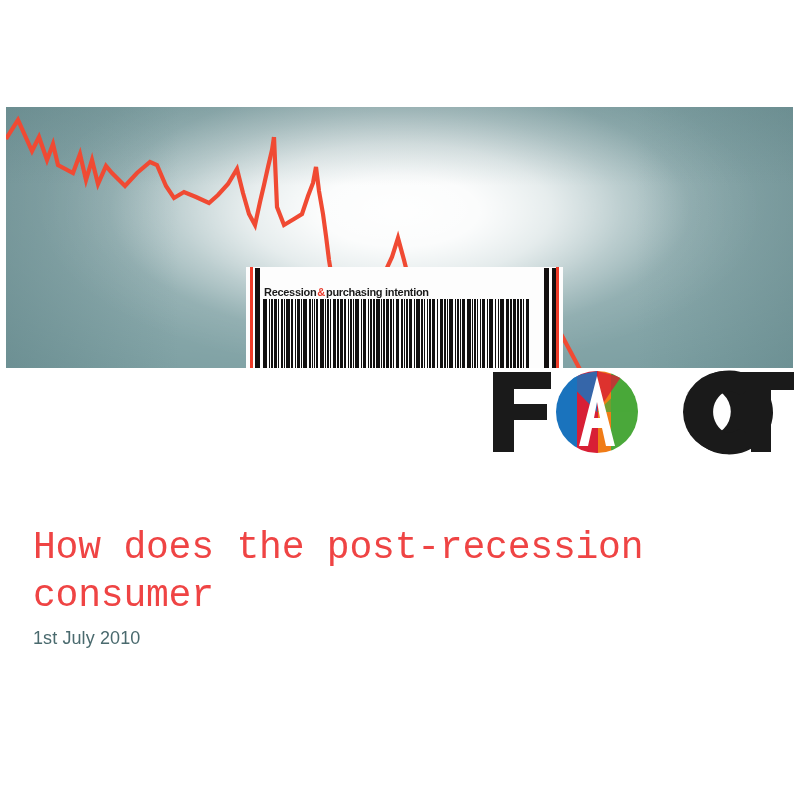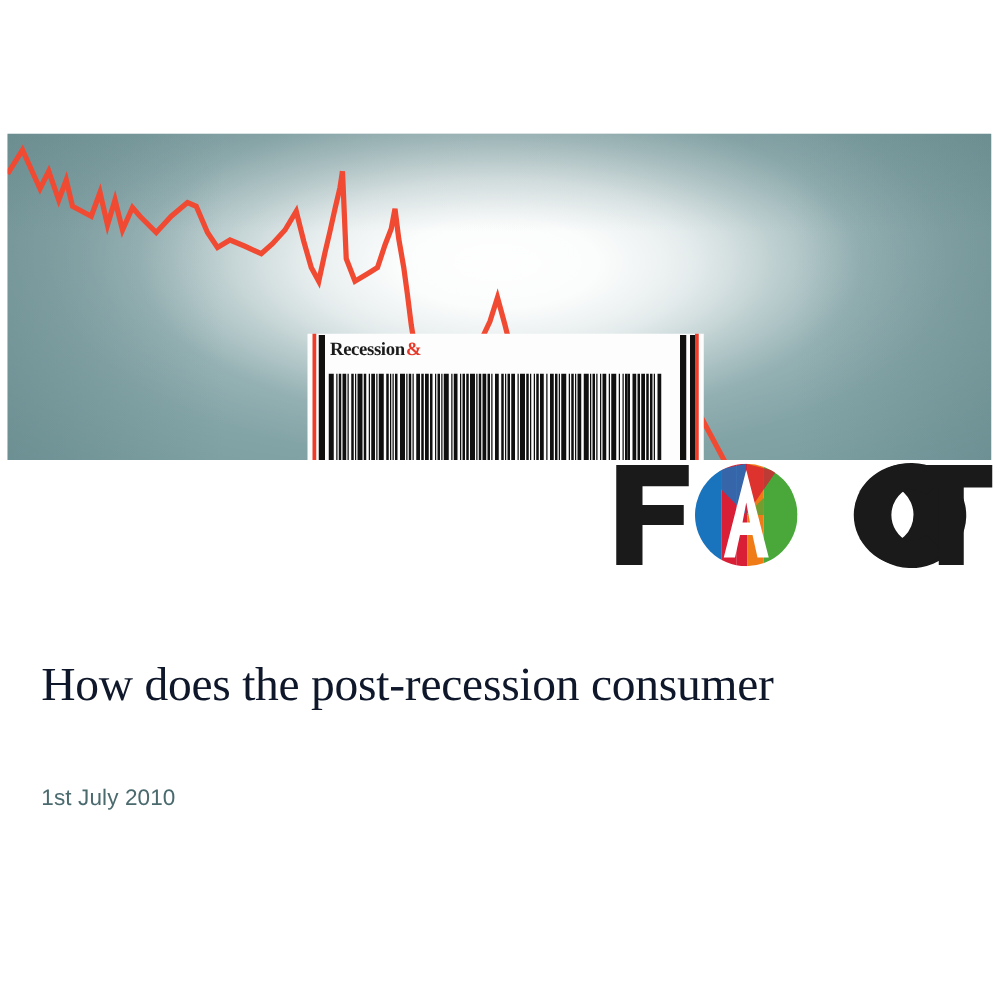--- a/index.html
+++ b/index.html
@@ -97,25 +97,25 @@
   #barcode .guard.g1 { left: 9px; }
   #barcode .guard.g2 { right: 14px; }
   #barcode .guard.g3 { right: 7px; width: 4px; }
   #barcode .label {
     position: absolute;
     left: 18px;
     top: 5px;
     width: 278px;
     height: 26px;
     display: flex;
-    align-items: flex-start;
+    align-items: flex-end;
     white-space: nowrap;
-    font-family: Liberation Serif, serif;
+    font-family: Liberation Sans, sans-serif;
     font-weight: bold;
-    font-size: 15px;
+    font-size: 11px;
     letter-spacing: -0.3px;
     color: #1b1b1b;
   }
   #barcode .label .amp { color: #e8382a; padding: 0 1px; }
   #barcode .bars {
     position: absolute;
     left: 17px;
     top: 32px;
     width: 282px;
     height: 109px;
@@ -156,24 +156,24 @@
     color: #d2203c;
     white-space: nowrap;
   }
 
   
   #title {
     position: absolute;
     left: 33px;
     top: 524px;
     width: 730px;
-    font-family: Liberation Serif, serif;
+    font-family: Liberation Mono, monospace;
     font-size: 38px;
     line-height: 48px;
-    color: #0f172a;
+    color: #ef4444;
     letter-spacing: -0.2px;
   }
   #title .l2 { display: block; }
   #date {
     position: absolute;
     left: 33px;
     top: 628px;
     font-family: "Liberation Sans", sans-serif;
     font-size: 18px;
     color: #4a6a6e;
@@ -213,20 +213,21 @@
       <div class="plate"></div>
       <div class="edge l"></div>
       <div class="edge r"></div>
       <div class="guard g1"></div>
       <div class="guard g2"></div>
       <div class="guard g3"></div>
 
       <div class="label">
         <span>Recession</span>
         <span class="amp">&amp;</span>
+        <span>purchasing intention</span>
       </div>
 
       <div class="bars" id="bars">
           <i style="left: 0px; width: 3.62px; background: rgb(17, 16, 16);"></i>
           <i style="left: 5.55px; width: 1.81px; background: rgb(17, 16, 16);"></i>
           <i style="left: 8.33px; width: 1.21px; background: rgb(17, 16, 16);"></i>
           <i style="left: 10.5px; width: 3.02px; background: rgb(17, 16, 16);"></i>
           <i style="left: 14.85px; width: 1.21px; background: rgb(17, 16, 16);"></i>
           <i style="left: 17.99px; width: 1.81px; background: rgb(17, 16, 16);"></i>
           <i style="left: 20.76px; width: 1.21px; background: rgb(17, 16, 16);"></i>

